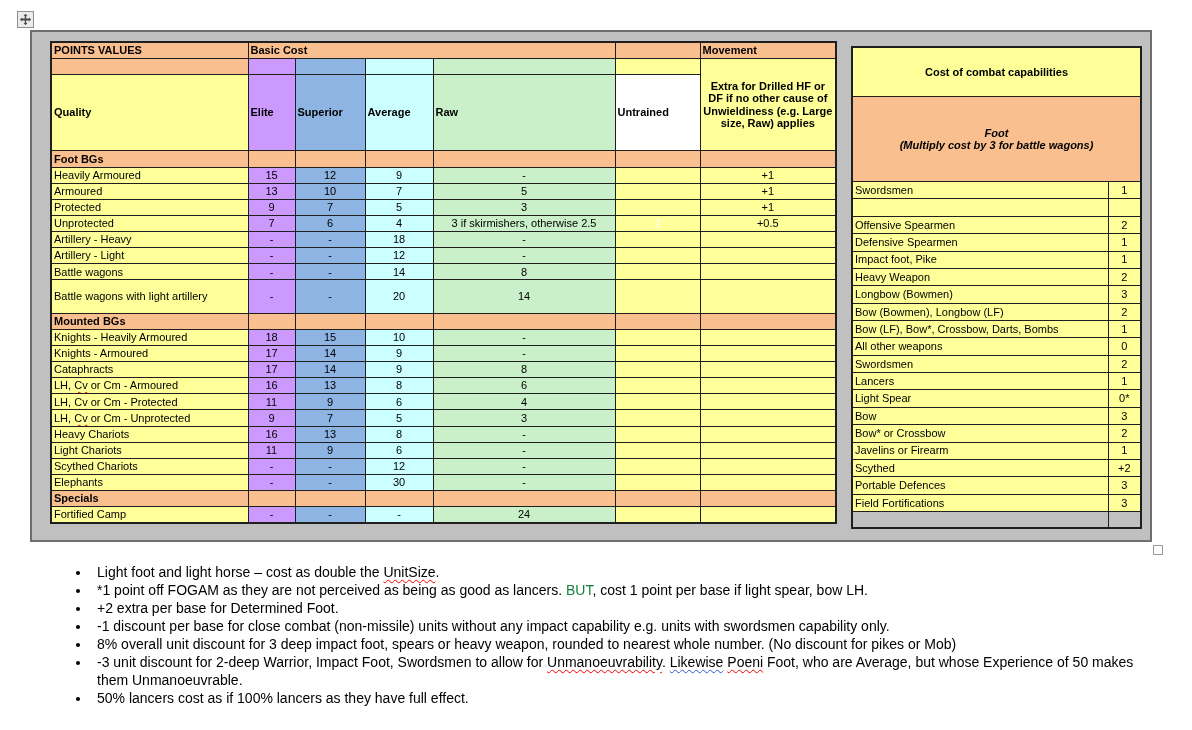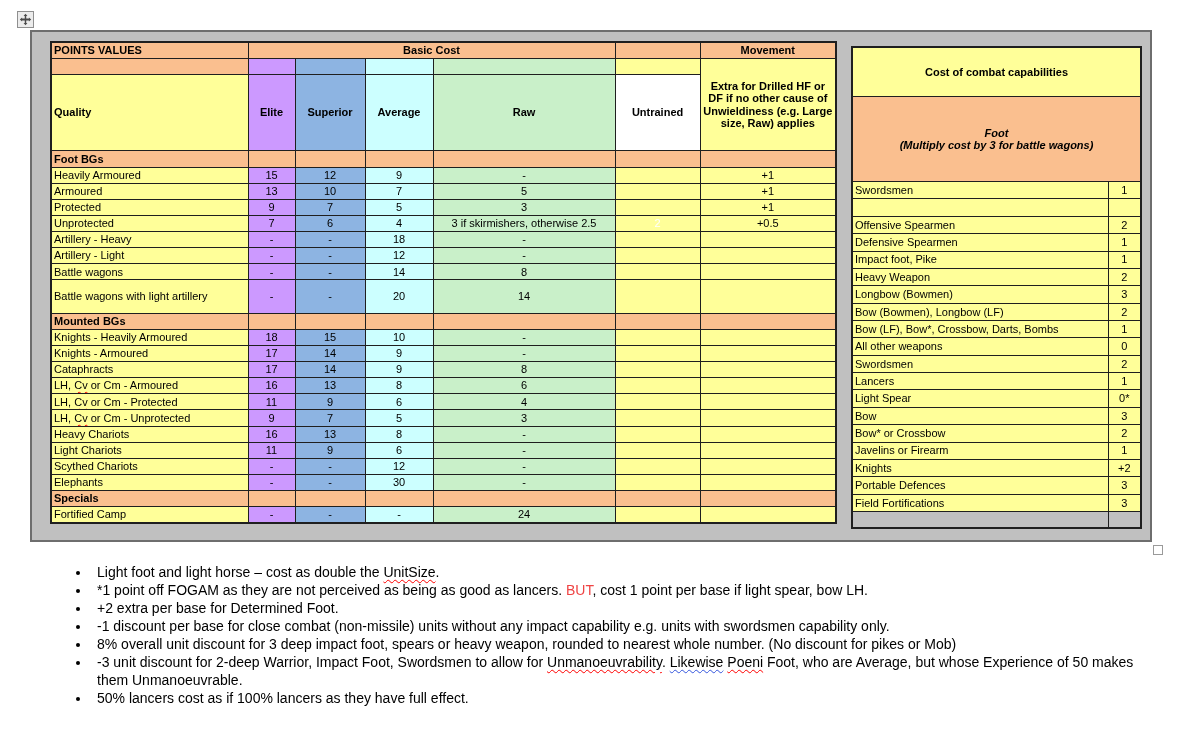--- a/index.html
+++ b/index.html
@@ -31,21 +31,21 @@
   .right-tbl{left:819px; top:14px; width:289px; height:483px;}
 
   tr{height:16px;}
   tr.r3{height:76px;}
   tr.tall{height:33px;}
   tr.title-row{height:46px;}
   tr.foot-hdr-row{height:78px;}
   tr.gray-row{height:15px;}
 
   .bold{font-weight:bold;}
-  .center{text-align:center;}
+  .center{}
   .bg-orange{background:var(--orange);}
   .bg-yellow{background:var(--yellow);}
   .bg-purple{background:var(--purple);}
   .bg-blue{background:var(--blue);}
   .bg-cyan{background:var(--cyan);}
   .bg-green{background:var(--green);}
   .bg-white{background:#fff;}
 
   td.q{background:var(--yellow); padding-left:6px;}
   td.sec-label{background:var(--orange); font-weight:bold; padding-left:6px;}
@@ -395,21 +395,21 @@
           </tr>
           <tr>
             <td class="name">Bow* or Crossbow</td>
             <td class="cost">2</td>
           </tr>
           <tr>
             <td class="name">Javelins or Firearm</td>
             <td class="cost">1</td>
           </tr>
           <tr>
-            <td class="name">Knights</td>
+            <td class="name">Scythed</td>
             <td class="cost">+2</td>
           </tr>
           <tr>
             <td class="name">Portable Defences</td>
             <td class="cost">3</td>
           </tr>
           <tr>
             <td class="name">Field Fortifications</td>
             <td class="cost">3</td>
           </tr>
@@ -419,21 +419,21 @@
           </tr>
         </tbody>
     </table>
 
   </div>
 
   <div class="resize-handle"></div>
 
   <ul class="notes" id="notes">
       <li><span>Light foot and light horse – cost as double the </span><span class="wavy-red">UnitSize</span><span>.</span></li>
-      <li><span>*1 point off FOGAM as they are not perceived as being as good as lancers. </span><span style="color: #ef4444;">BUT</span><span>, cost 1 point per base if light spear, bow LH.</span></li>
+      <li><span>*1 point off FOGAM as they are not perceived as being as good as lancers. </span><span style="color: #15803d;">BUT</span><span>, cost 1 point per base if light spear, bow LH.</span></li>
       <li><span>+2 extra per base for Determined Foot.</span></li>
       <li><span>-1 discount per base for close combat (non-missile) units without any impact capability e.g. units with swordsmen capability only.</span></li>
       <li><span>8% overall unit discount for 3 deep impact foot, spears or heavy weapon, rounded to nearest whole number. (No discount for pikes or Mob)</span></li>
       <li><span>-3 unit discount for 2-deep Warrior, Impact Foot, Swordsmen to allow for </span><span class="wavy-red">Unmanoeuvrability</span><span>. </span><span class="wavy-blue">Likewise</span><span> </span><span class="wavy-red">Poeni</span><span> Foot, who are Average, but whose Experience of 50 makes them Unmanoeuvrable.</span></li>
       <li><span>50% lancers cost as if 100% lancers as they have full effect.</span></li>
     </ul>
 
 </div>
 
 </body></html>

